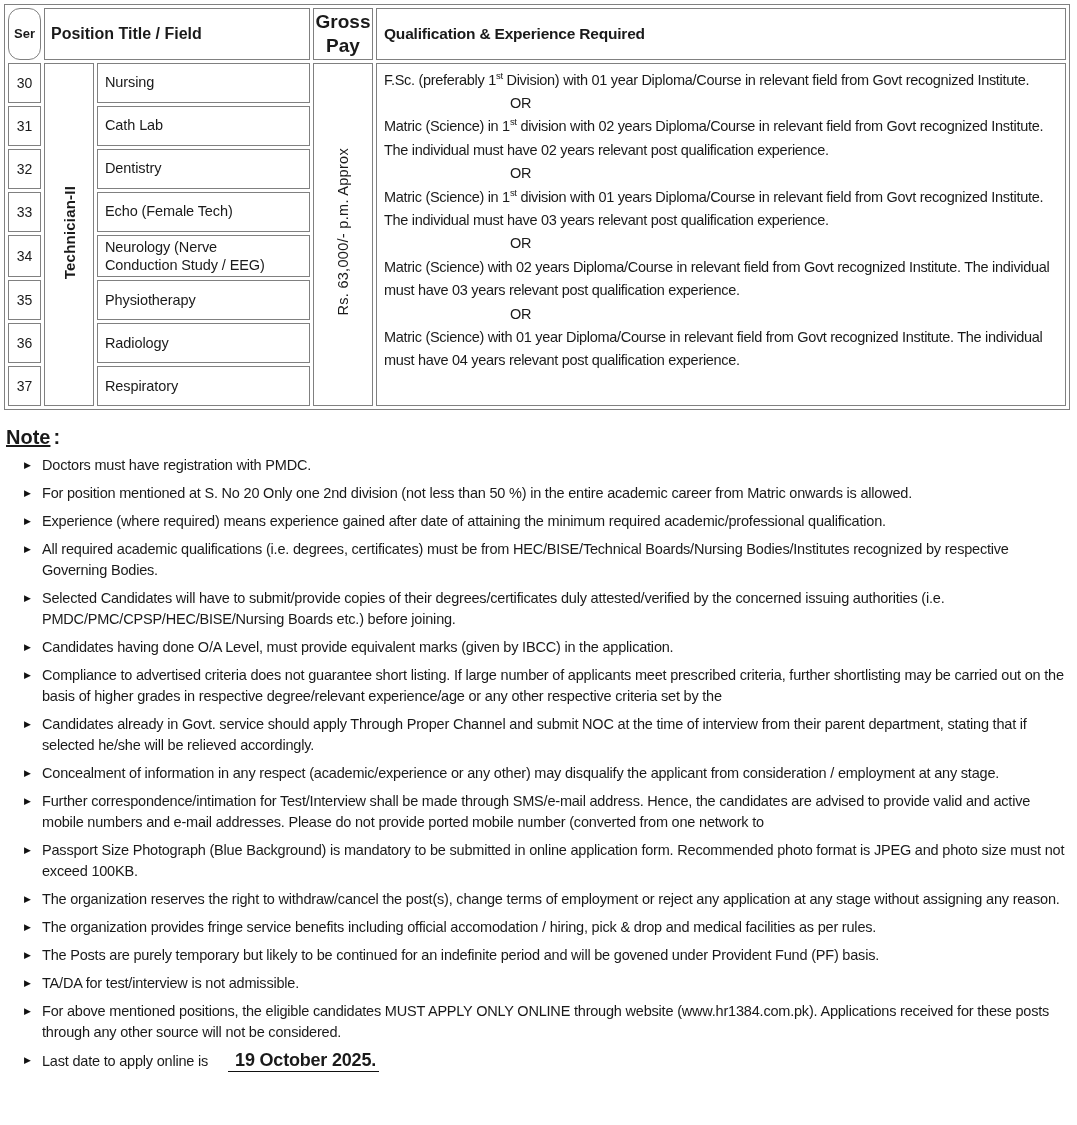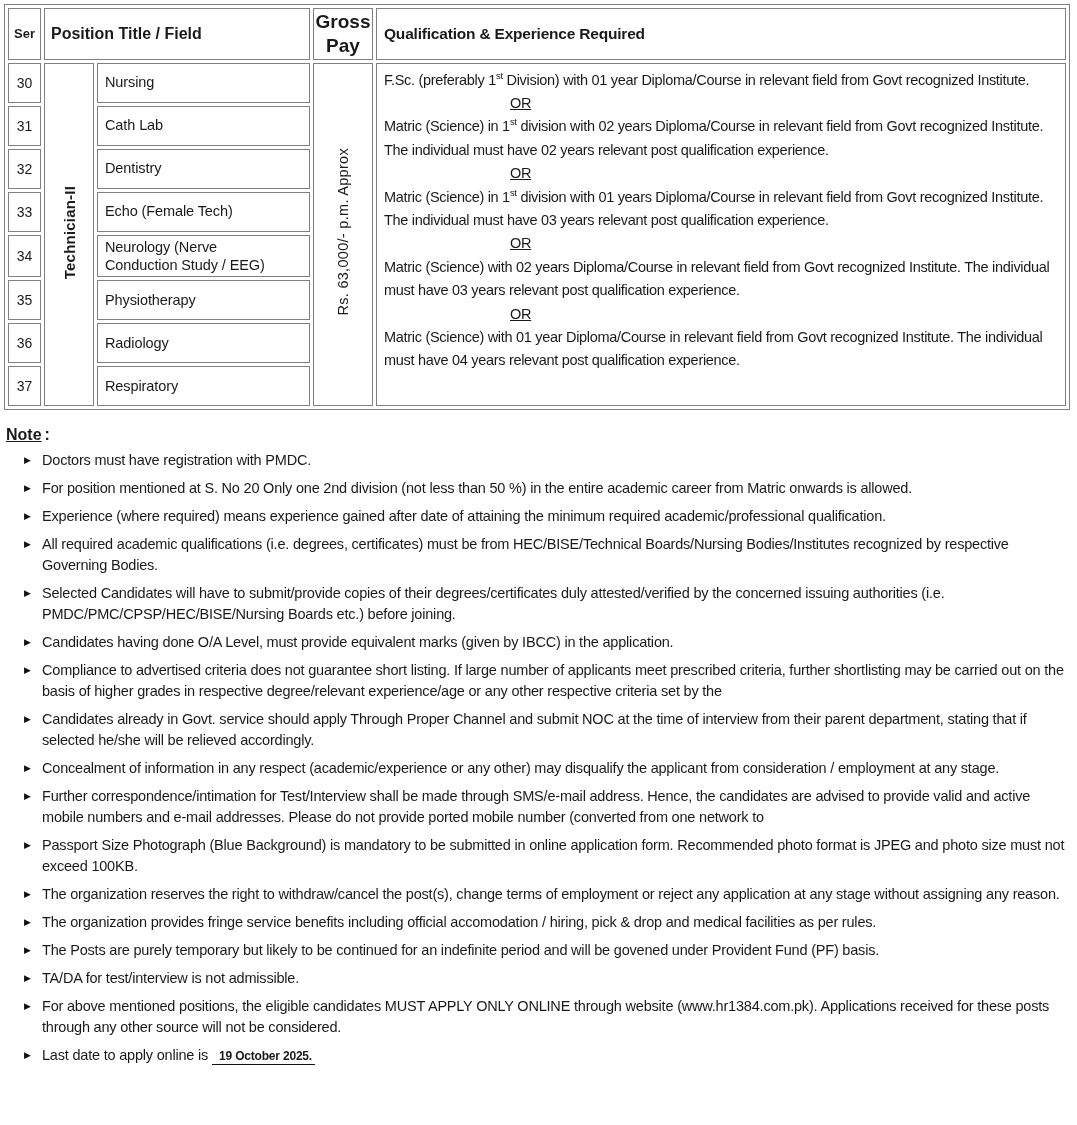--- a/index.html
+++ b/index.html
@@ -8,50 +8,50 @@
   .page{padding:4px 5px 0 4px;}
 
   
   table.job-table{border-collapse:separate;border-spacing:3px;border:1px solid #808080;
                   width:1066px;table-layout:fixed;background:#fff;}
   th,td{border:1px solid #808080;background:#fff;vertical-align:middle;}
   .c-ser{width:33px}.c-group{width:50px}.c-field{width:213px}.c-pay{width:60px}.c-qual{width:auto}
   thead tr{height:40px}
   tbody tr{height:40px}
   .hdr{font-weight:bold;text-align:center;}
-  .hdr-ser{font-size:13px;}
+  .hdr-ser{font-size:13px;border-radius:12px;}
   .hdr-pos{font-size:16px;text-align:left;padding-left:6px;}
   .hdr-pay{font-size:19px;line-height:1.25;margin-left:13px;}
   .hdr-qual{font-size:15.5px;text-align:left;padding-left:7px;letter-spacing:-0.2px;margin-top:40px;}
 
   .ser-cell{text-align:center;font-size:14px;}
   .field-cell{font-size:14.5px;padding:2px 7px;white-space:pre-line;letter-spacing:-0.1px;line-height:1.25;}
   .group-cell,.pay-cell{text-align:center;vertical-align:middle;}
   .vtext{writing-mode:vertical-rl;transform:rotate(180deg);display:inline-block;
          font-size:14.5px;white-space:nowrap;letter-spacing:0.3px;}
   .vbold{font-weight:bold;font-size:15px;letter-spacing:0.2px;}
   .qual-cell{vertical-align:top;padding:5px 2px 4px 7px;font-size:14.5px;
              line-height:23.4px;letter-spacing:-0.3px;}
-  .qual-or{margin-left:126px;text-decoration:underline;}
+  .qual-or{margin-left:126px;}
   .qual-cell sup{font-size:9.5px;line-height:0;}
 
   
-  .note-title{margin:16px 0 6px 2px;font-size:16px;font-weight:bold;}
+  .note-title{margin:16px 0 6px 2px;font-size:20px;font-weight:bold;}
   .u{text-decoration:underline;}
   .colon{margin-left:3px;}
   .blist{list-style:none;margin:0;padding:0 6px 0 20px;}
   .bullet-item{display:flex;margin-bottom:7px;font-size:14.5px;line-height:21px;letter-spacing:-0.2px;}
   .bullet{flex:0 0 18px;font-size:9px;line-height:21px;color:#111;}
   .bullet-text{flex:1;}
 
   
   .apply-title{font-size:14.5px;font-weight:bold;text-decoration:underline;
                margin:8px 0 7px 2px;letter-spacing:-0.2px;}
-  .date-highlight{font-weight:bold;font-size:12px;border-bottom:1.7px solid #111;
-                  padding:0 3px 1px 7px;margin-left:4px;}
+  .date-highlight{font-weight:bold;font-size:18px;border-bottom:1.7px solid #111;
+                  padding:0 3px 1px 7px;margin-left:20px;}
 </style>
 </head>
 <body>
 
 <div class="page">
 
   <table class="job-table">
     <colgroup>
       <col class="c-ser">
         <col class="c-group">

